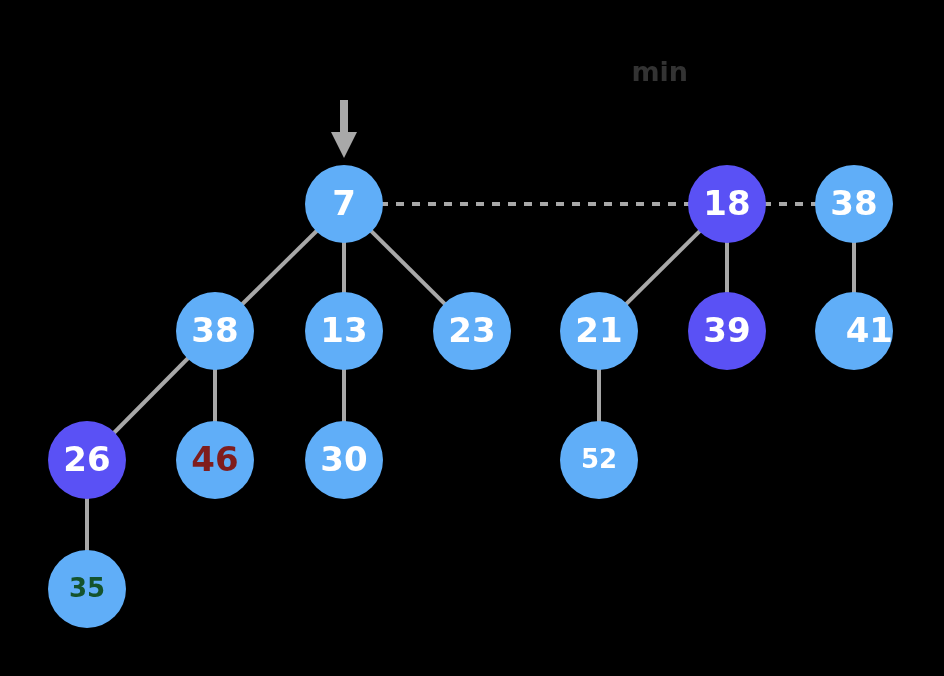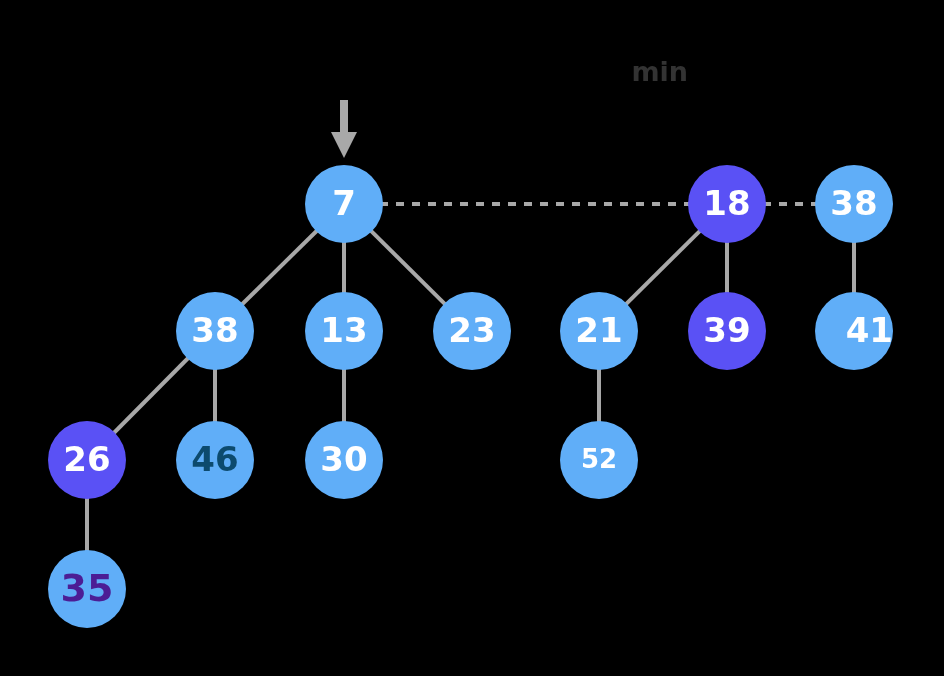--- a/index.html
+++ b/index.html
@@ -103,27 +103,27 @@
       </div>
       <div class="node" style="left: 688px; top: 292px; width: 78px; height: 78px; background: rgb(90, 81, 245); font-size: 34px; color: rgb(255, 255, 255);">
         <span class="node-label">39</span>
       </div>
       <div class="node" style="left: 815px; top: 292px; width: 78px; height: 78px; background: rgb(96, 174, 248); font-size: 34px; color: rgb(255, 255, 255); justify-content: flex-end;">
         <span class="node-label">41</span>
       </div>
       <div class="node" style="left: 48px; top: 421px; width: 78px; height: 78px; background: rgb(90, 81, 245); font-size: 34px; color: rgb(255, 255, 255);">
         <span class="node-label">26</span>
       </div>
-      <div class="node" style="left: 176px; top: 421px; width: 78px; height: 78px; background: rgb(96, 174, 248); font-size: 34px; color: #0c4a6e;">
+      <div class="node" style="left: 176px; top: 421px; width: 78px; height: 78px; background: rgb(96, 174, 248); font-size: 34px; color: #7f1d1d;">
         <span class="node-label">46</span>
       </div>
       <div class="node" style="left: 305px; top: 421px; width: 78px; height: 78px; background: rgb(96, 174, 248); font-size: 34px; color: rgb(255, 255, 255);">
         <span class="node-label">30</span>
       </div>
       <div class="node" style="left: 560px; top: 421px; width: 78px; height: 78px; background: rgb(96, 174, 248); font-size: 26px; color: rgb(255, 255, 255);">
         <span class="node-label">52</span>
       </div>
-      <div class="node" style="left: 48px; top: 550px; width: 78px; height: 78px; background: rgb(96, 174, 248); font-size: 38px; color: #4c1d95;">
+      <div class="node" style="left: 48px; top: 550px; width: 78px; height: 78px; background: rgb(96, 174, 248); font-size: 26px; color: #14532d;">
         <span class="node-label">35</span>
       </div>
     </div>
 
 </div>
 
 </body></html>

